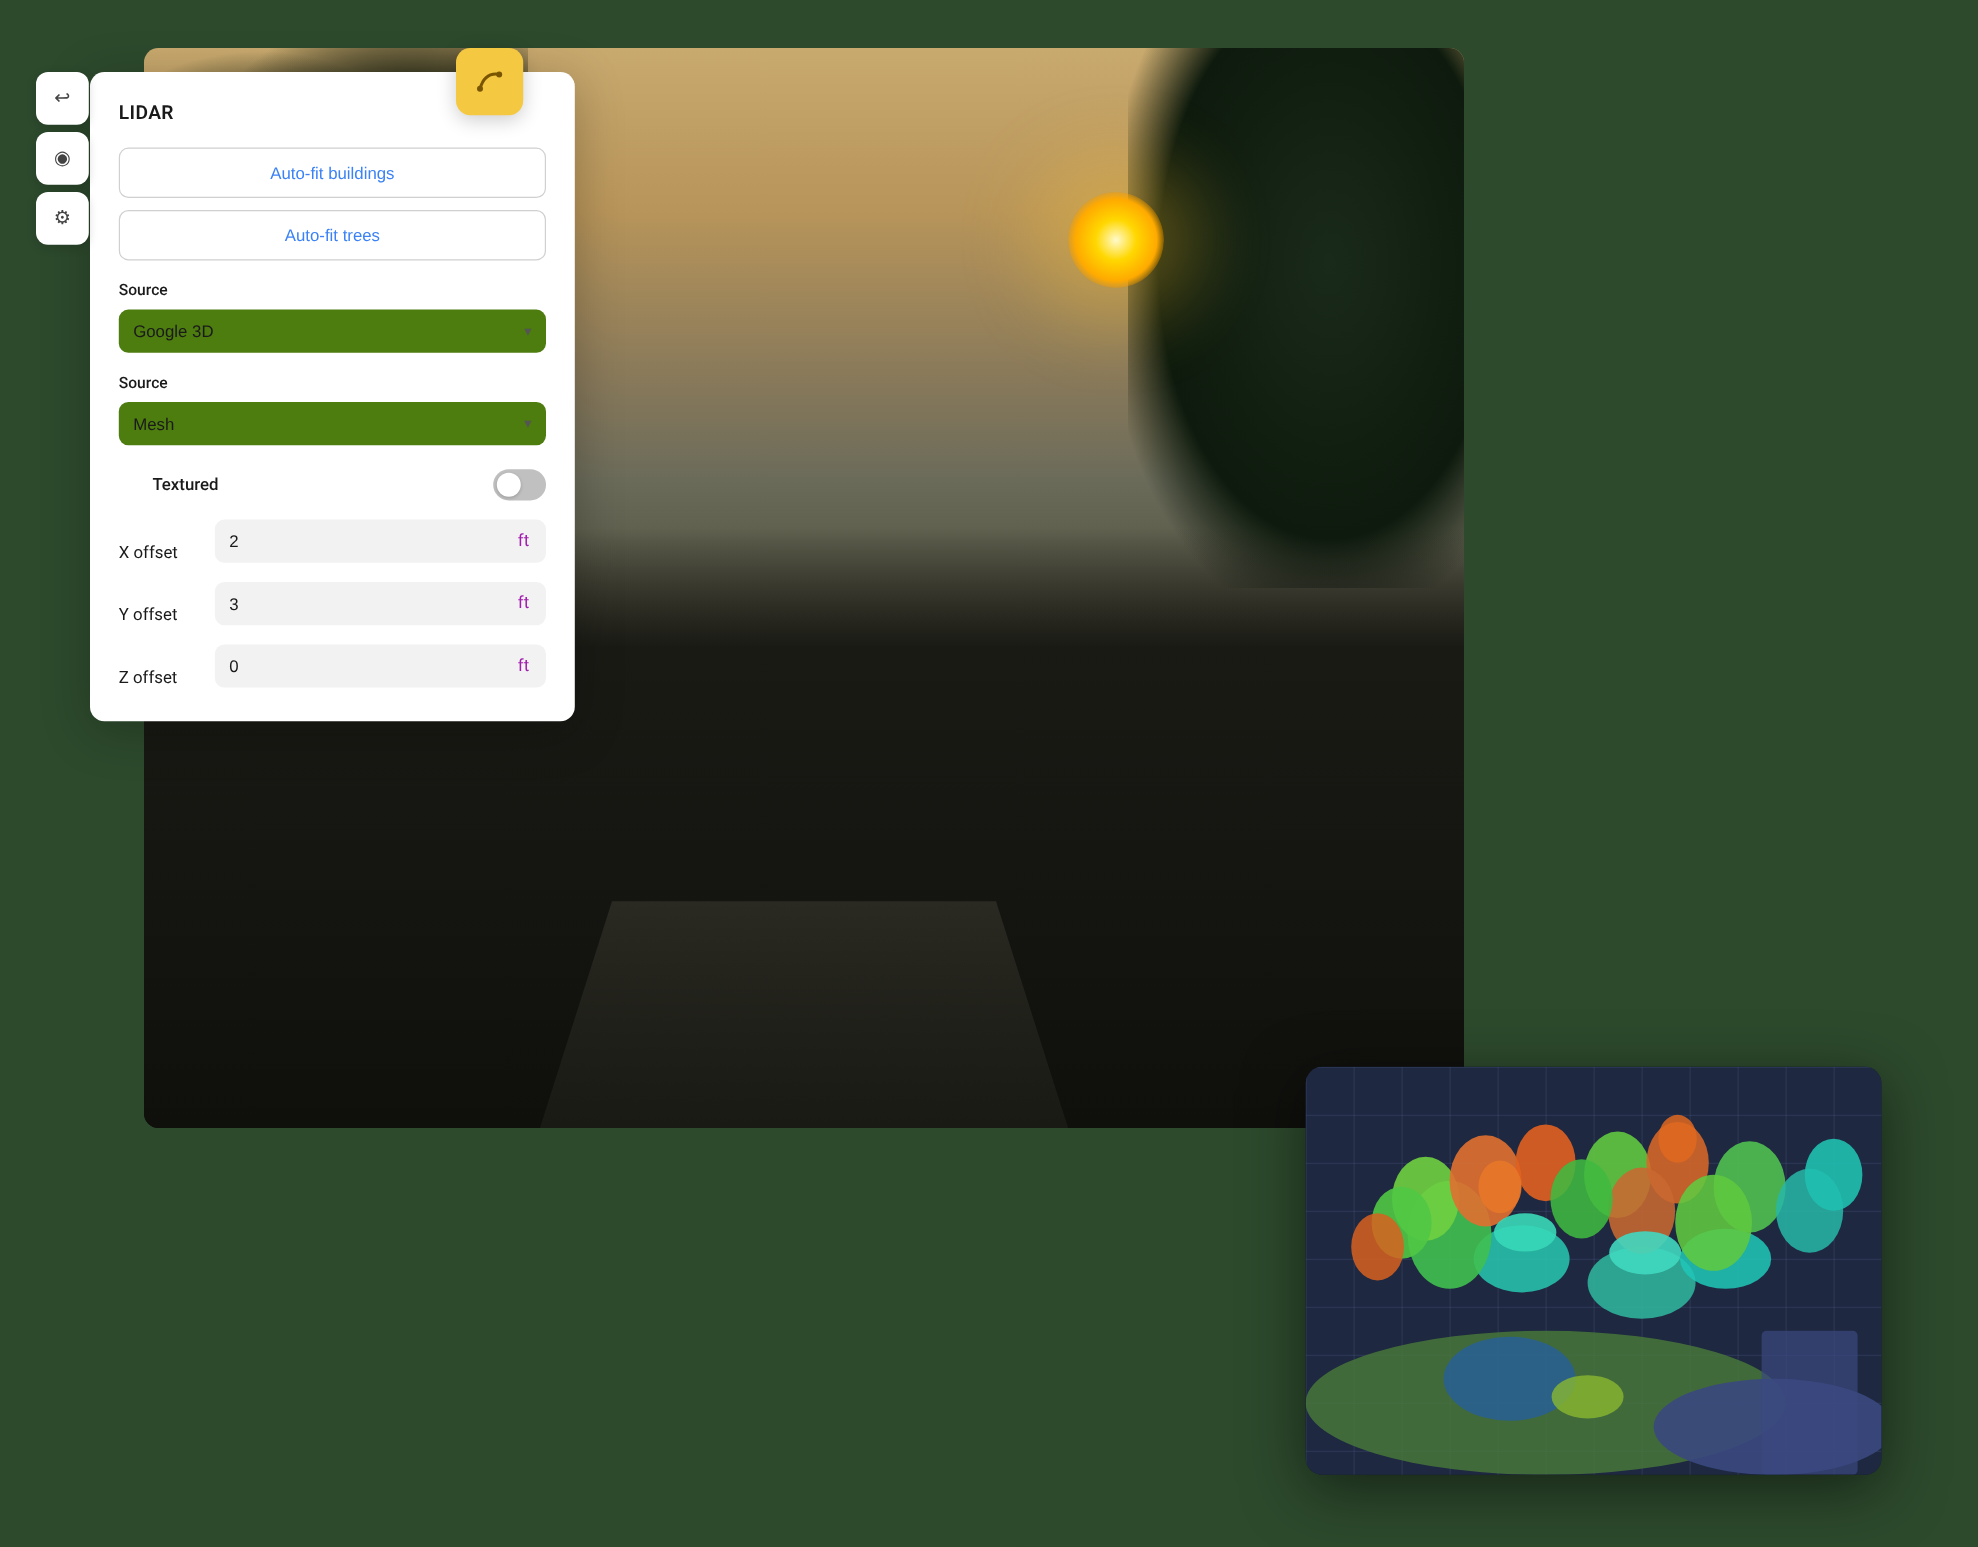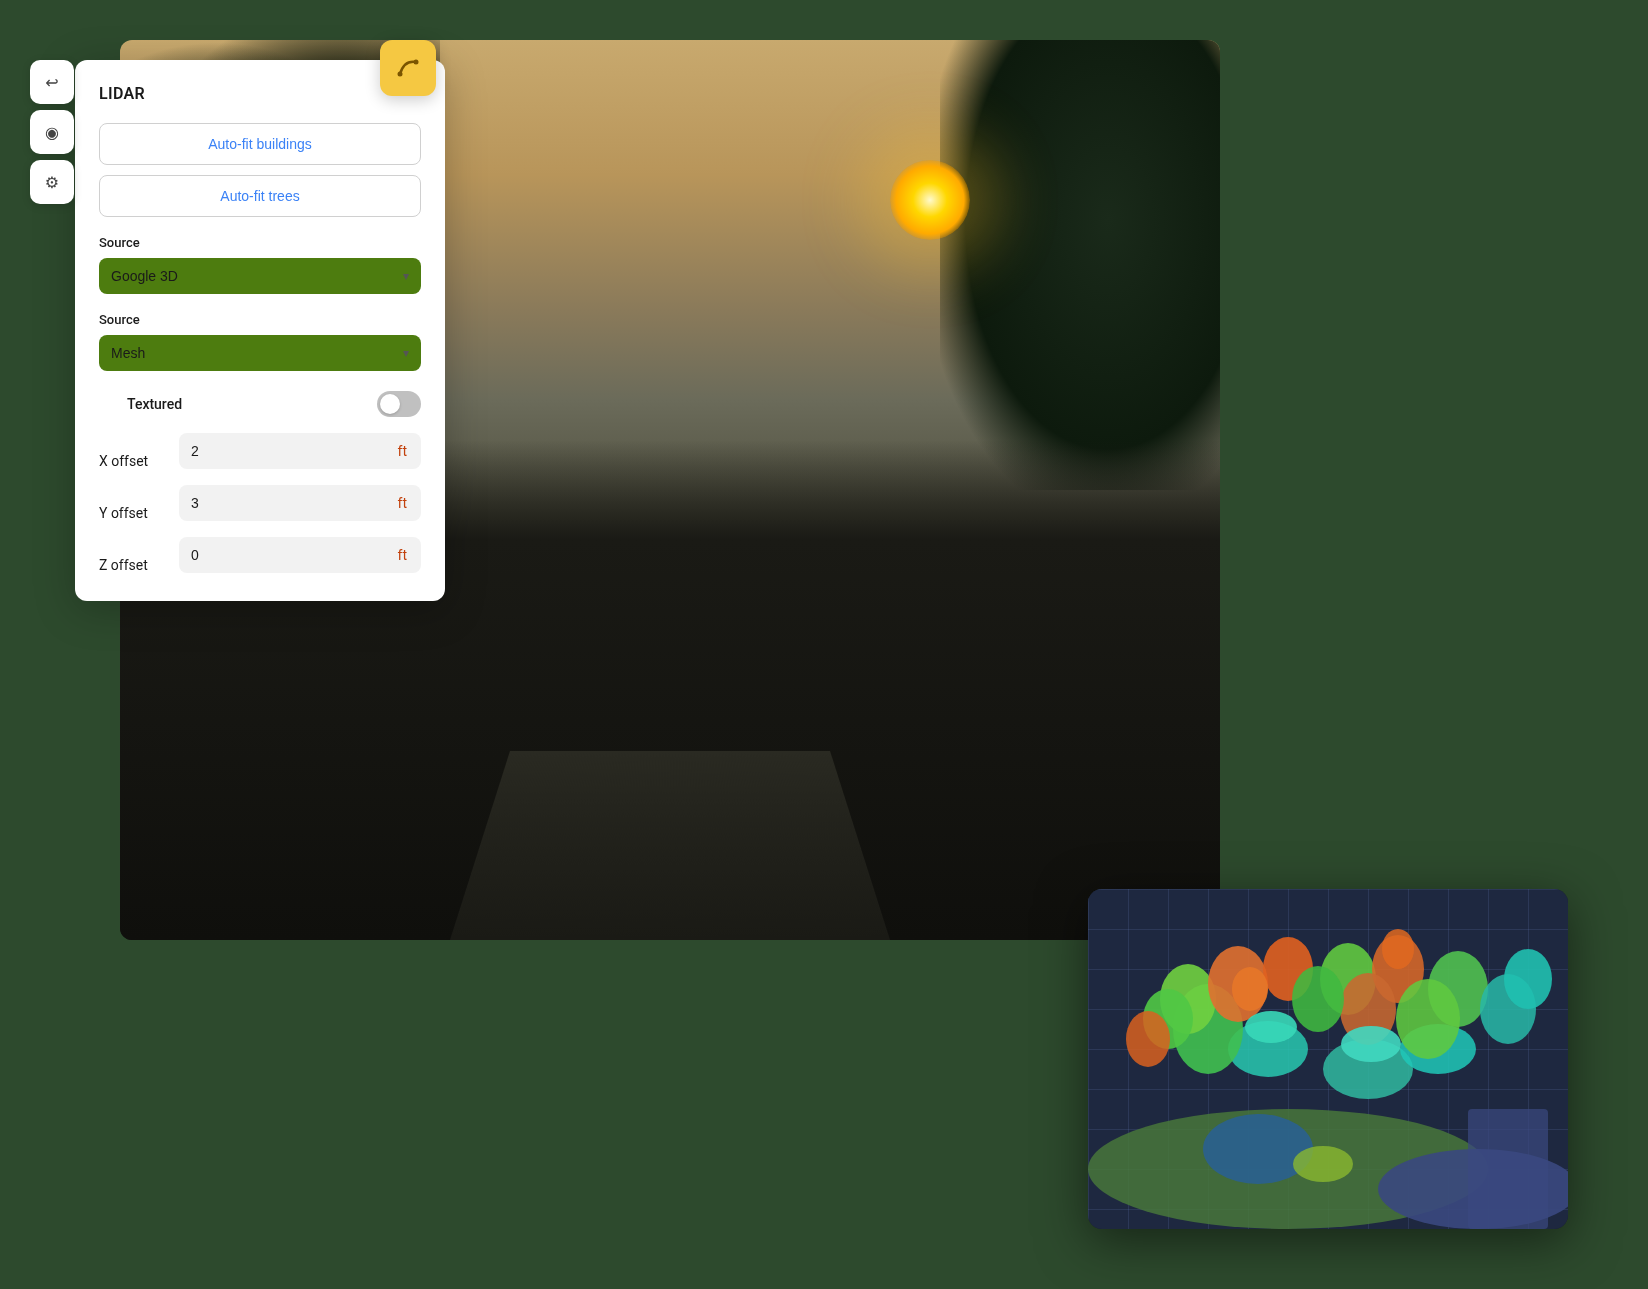--- a/index.html
+++ b/index.html
@@ -82,21 +82,21 @@
       height: 80px;
       background: radial-gradient(circle, #fffacc 0%, #ffd700 30%, #ffaa00 60%, transparent 80%);
       border-radius: 50%;
       box-shadow: 0 0 60px 30px rgba(255, 200, 50, 0.3);
     }
 
     .lidar-panel {
       position: absolute;
       top: 60px;
       left: 75px;
-      width: 370px;
+      width: 404px;
       background: #ffffff;
       border-radius: 12px;
       box-shadow: 0 8px 40px rgba(0,0,0,0.25);
       padding: 24px 24px 28px 24px;
       z-index: 10;
     }
 
     .lidar-panel-title {
       font-size: 16px;
       font-weight: 600;
@@ -224,21 +224,21 @@
       border: none;
       font-size: 14px;
       color: #1a1a1a;
       outline: none;
       text-align: left;
     }
 
     .offset-unit {
       padding: 10px 14px 10px 8px;
       font-size: 14px;
-      color: #c2410c;
+      color: #a21caf;
       background: transparent;
       user-select: none;
     }
 
     
     .icon-bar {
       position: absolute;
       top: 60px;
       left: 30px;
       display: flex;

